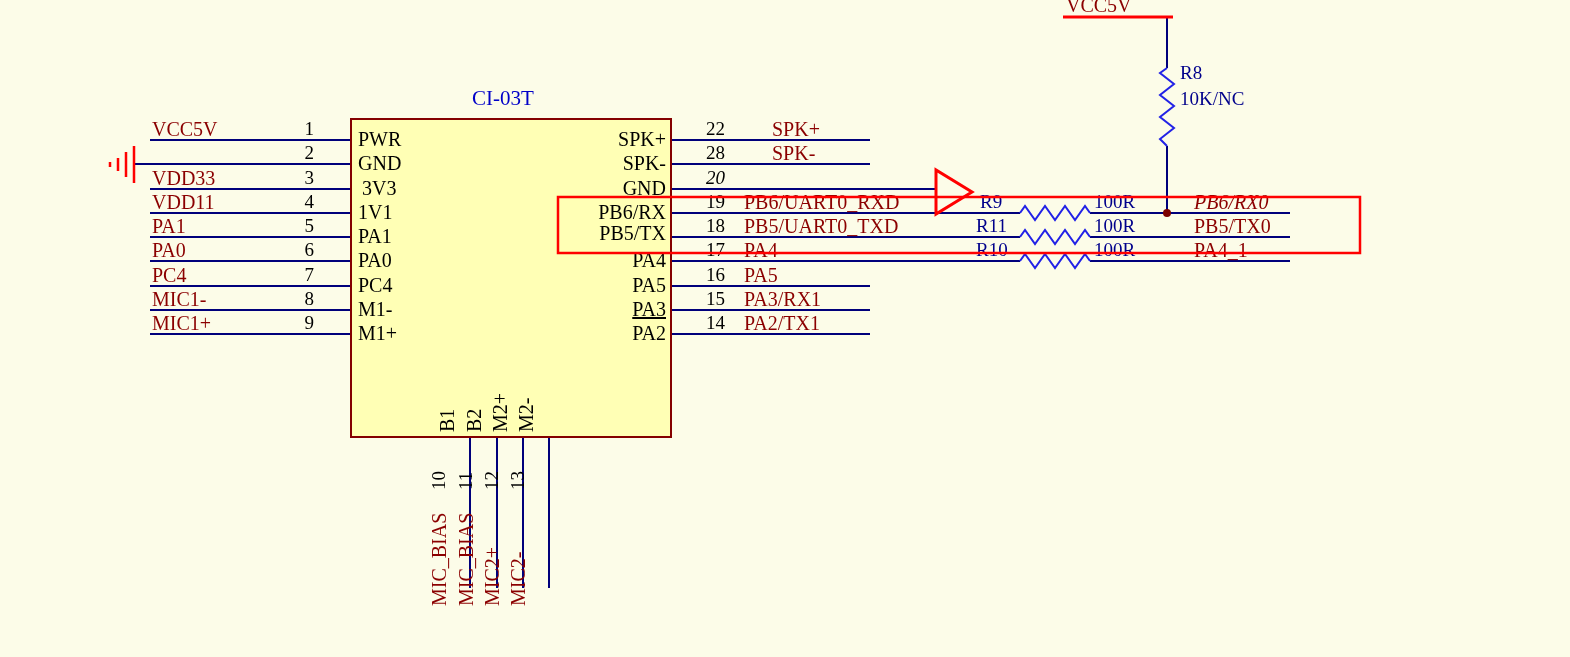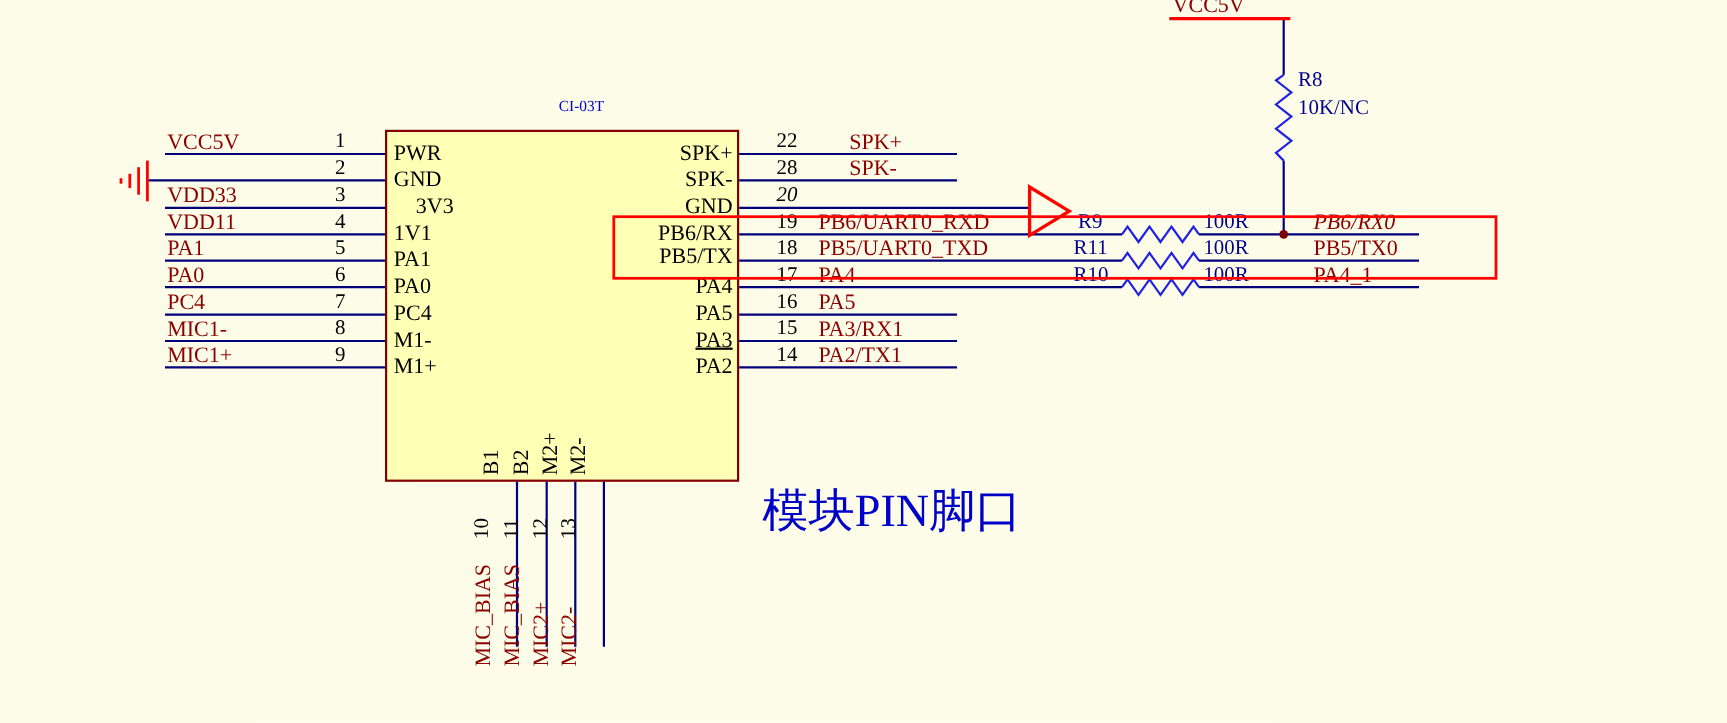--- a/index.html
+++ b/index.html
@@ -14,21 +14,21 @@
     position:absolute; left:350px; top:118px; width:322px; height:320px;
     background:#FFFFB5; border:2px solid #840000; box-sizing:border-box; z-index:0;
   }
   .txt{position:absolute; z-index:2; white-space:nowrap;}
   .lbl{font-size:20px; line-height:22px; color:#8B0000;}
   .num{font-size:19px; line-height:22px; color:#000000;text-align:center;}
   .numL{width:28px; text-align:right;}
   .pname{font-size:20px; line-height:22px; color:#000000;}
   .pnameR{width:90px; text-align:right;}
   .des{font-size:19px; line-height:22px; color:#00008B;}
-  .title{font-size:14px; line-height:24px; color:#0000C8;margin-left:36px;}
+  .title{font-size:21px; line-height:24px; color:#0000C8;}
   .caption{font-size:42px; line-height:50px; color:#0000C8;}
   .vtext{line-height:20px; transform-origin:left bottom; transform:rotate(-90deg);}
   .vname{font-size:20px; color:#000000;}
   .vnum{font-size:19px; color:#000000;}
   .vnet{font-size:20px; color:#8B0000;}
 </style>
 </head>
 <body>
 
 <div class="canvas">
@@ -108,21 +108,21 @@
   <div class="txt num numL" style="left:286px; top:167px;">3</div>
   <div class="txt num numL" style="left:286px; top:191px;">4</div>
   <div class="txt num numL" style="left:286px; top:215px;">5</div>
   <div class="txt num numL" style="left:286px; top:239px;">6</div>
   <div class="txt num numL" style="left:286px; top:264px;">7</div>
   <div class="txt num numL" style="left:286px; top:288px;">8</div>
   <div class="txt num numL" style="left:286px; top:312px;">9</div>
 
   <div class="txt pname" style="left:358px; top:128px;">PWR</div>
   <div class="txt pname" style="left:358px; top:152px;">GND</div>
-  <div class="txt pname" style="left:378px; top:177px;">3V3</div>
+  <div class="txt pname" style="left:362px; top:177px;">3V3</div>
   <div class="txt pname" style="left:358px; top:201px;">1V1</div>
   <div class="txt pname" style="left:358px; top:225px;">PA1</div>
   <div class="txt pname" style="left:358px; top:249px;">PA0</div>
   <div class="txt pname" style="left:358px; top:274px;">PC4</div>
   <div class="txt pname" style="left:358px; top:298px;">M1-</div>
   <div class="txt pname" style="left:358px; top:322px;">M1+</div>
 
   <div class="txt pname pnameR" style="left:576px; top:128px;">SPK+</div>
   <div class="txt pname pnameR" style="left:576px; top:152px;">SPK-</div>
   <div class="txt pname pnameR" style="left:576px; top:177px;">GND</div>
@@ -174,15 +174,14 @@
   <div class="txt vtext vnum" style="left:449px; top:470px;">10</div>
   <div class="txt vtext vnum" style="left:476px; top:470px;">11</div>
   <div class="txt vtext vnum" style="left:502px; top:470px;">12</div>
   <div class="txt vtext vnum" style="left:528px; top:470px;">13</div>
 
   <div class="txt vtext vnet" style="left:449px; top:586px;">MIC_BIAS</div>
   <div class="txt vtext vnet" style="left:476px; top:586px;">MIC_BIAS</div>
   <div class="txt vtext vnet" style="left:502px; top:586px;">MIC2+</div>
   <div class="txt vtext vnet" style="left:528px; top:586px;">MIC2-</div>
 
-  <div class="txt caption" style="left:693px; top:440px;">模块PIN脚口</div>
 
 </div>
 
 </body></html>

